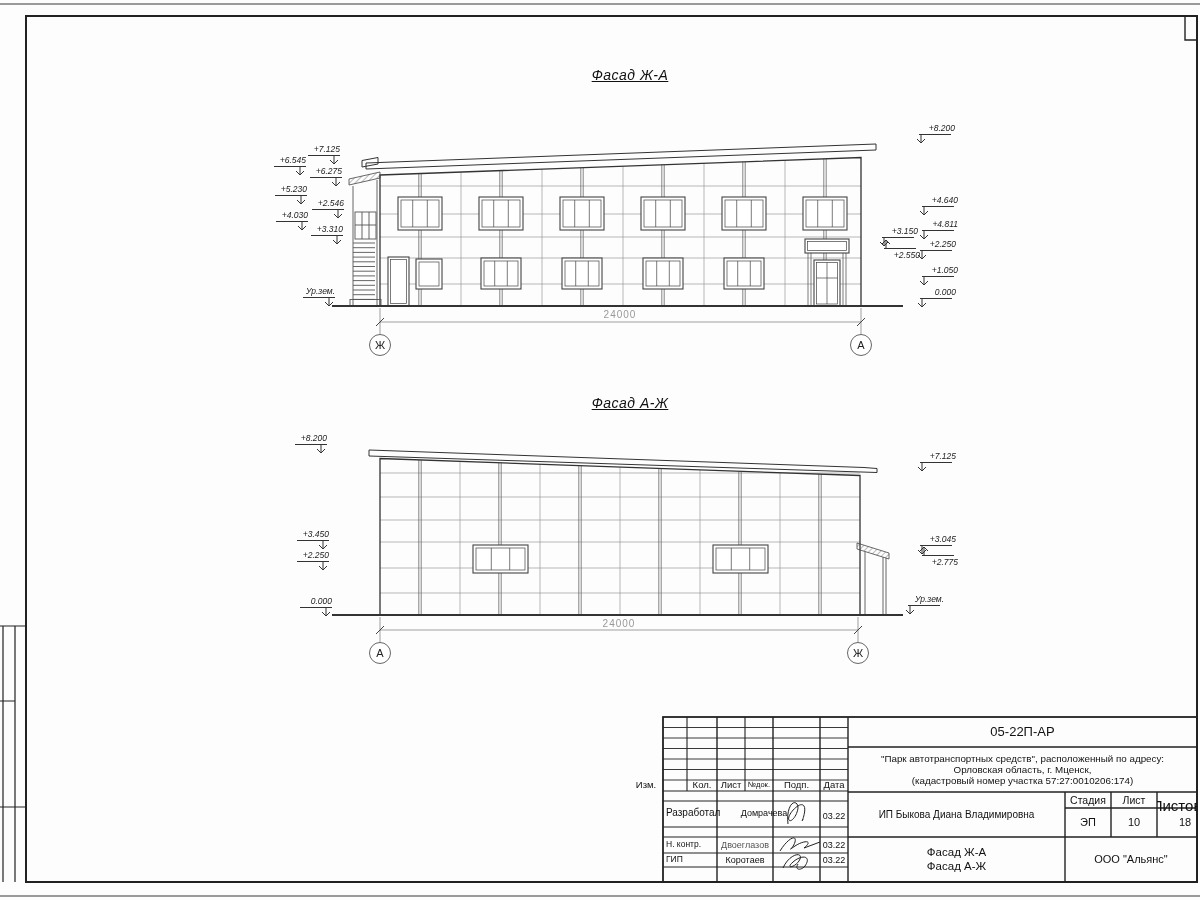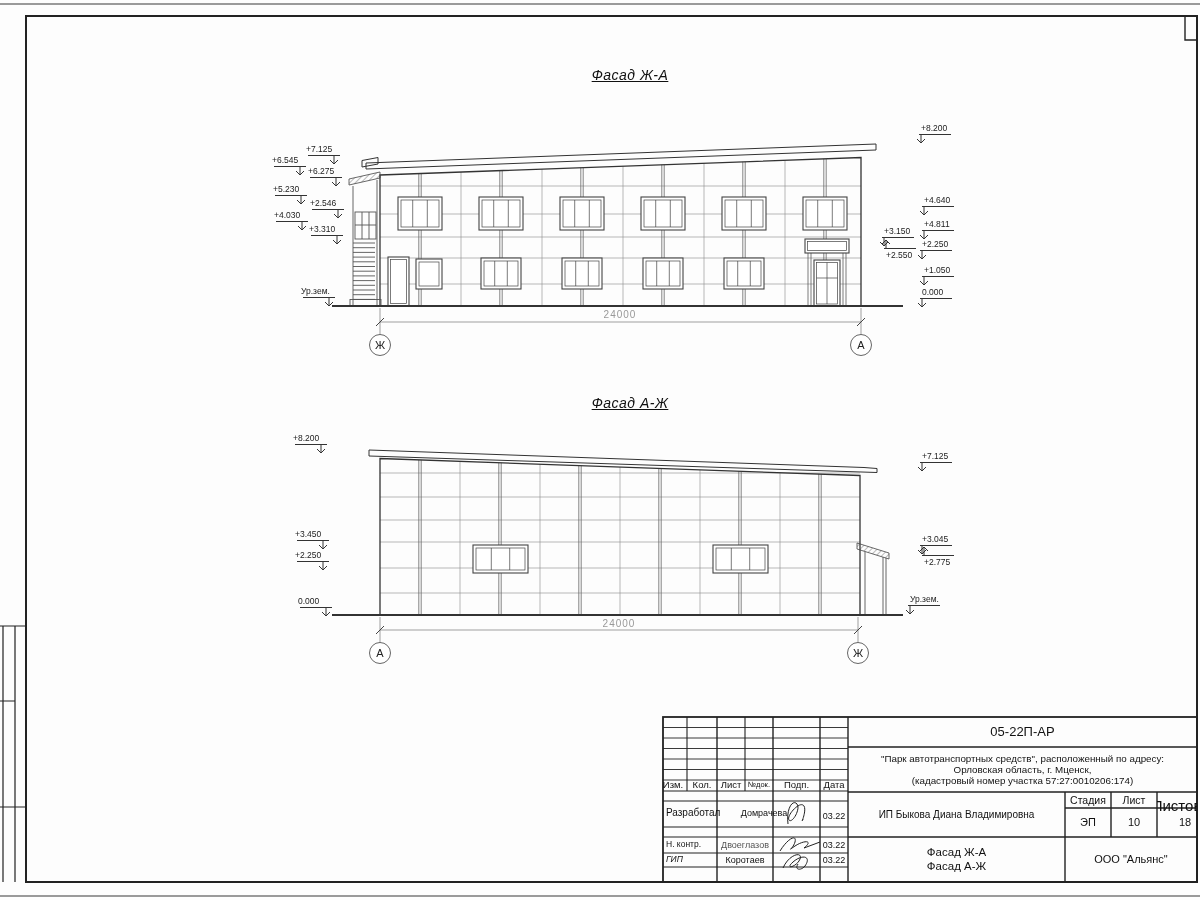--- a/index.html
+++ b/index.html
@@ -9,22 +9,22 @@
   }
   .abs{position:absolute;}
   .paper-edge{position:absolute;left:0;width:1200px;height:0;border-top:2px solid #9a9a9a;}
   .facade-title{
     position:absolute;width:200px;text-align:center;
     font-style:italic;font-size:14px;color:#111;
     text-decoration:underline;letter-spacing:0.5px;
   }
   
   .mark-label{
-    position:absolute;font-size:8.5px;color:#222;width:34px;text-align:left;
-    line-height:10px;white-space:nowrap;
+    position:absolute;font-size:8.5px;color:#222;width:34px;text-align:right;
+    line-height:10px;white-space:nowrap;font-style:italic;
   }
   .mark-shelf{position:absolute;height:0;border-top:1px solid #333;width:32px;}
   
   .tb{position:absolute;display:flex;align-items:center;justify-content:center;
       text-align:center;color:#111;line-height:1.15;}
   .tb.left{justify-content:flex-start;text-align:left;padding-left:3px;box-sizing:border-box;}
 </style>
 </head>
 <body>
 
@@ -348,36 +348,36 @@
     </svg>
     <div class="mark-shelf" style="left: 908px; top: 605px;"></div>
     <div class="mark-label" style="left: 910px; top: 594px;">Ур.зем.</div>
     <svg width="12" height="8" style="position: absolute; left: 904px; top: 605.5px;">
       <path d="M6,0 L6,8 M2,4 L6,8 M10,4 L6,8" stroke="#333" stroke-width="1" fill="none"></path>
     </svg>
   </div>
 
 <div>
 
-  <div class="tb" style="left:661px;top:780px;width:24px;height:11px;font-size:9.5px;">Изм.</div>
+  <div class="tb" style="left:634px;top:780px;width:24px;height:11px;font-size:9.5px;">Изм.</div>
   <div class="tb" style="left:687px;top:780px;width:30px;height:11px;font-size:9.5px;">Кол.</div>
   <div class="tb" style="left:717px;top:780px;width:28px;height:11px;font-size:9.5px;">Лист</div>
   <div class="tb" style="left:745px;top:780px;width:28px;height:11px;font-size:7.5px;">№док.</div>
   <div class="tb" style="left:773px;top:780px;width:47px;height:11px;font-size:9.5px;">Подп.</div>
   <div class="tb" style="left:820px;top:780px;width:28px;height:11px;font-size:9.5px;">Дата</div>
 
   <div class="tb left" style="left:663px;top:804px;width:54px;height:18px;font-size:10px;">Разработал</div>
   <div class="tb" style="left:717px;top:804px;width:56px;height:18px;font-size:9px;margin-left:19px;">Домрачева</div>
   <div class="tb" style="left:820px;top:809px;width:28px;height:14px;font-size:9px;">03.22</div>
 
   <div class="tb left" style="left:663px;top:838px;width:54px;height:14px;font-size:8.5px;">Н. контр.</div>
   <div class="tb" style="left:717px;top:838px;width:56px;height:14px;font-size:9px;color:#555;">Двоеглазов</div>
   <div class="tb" style="left:820px;top:838px;width:28px;height:14px;font-size:9px;">03.22</div>
 
-  <div class="tb left" style="left:663px;top:853px;width:54px;height:14px;font-size:8.5px;font-style:italic;">ГИП</div>
+  <div class="tb left" style="left:663px;top:853px;width:54px;height:14px;font-size:8.5px;">ГИП</div>
   <div class="tb" style="left:717px;top:853px;width:56px;height:14px;font-size:9px;">Коротаев</div>
   <div class="tb" style="left:820px;top:853px;width:28px;height:14px;font-size:9px;">03.22</div>
 
   <div class="tb" style="left:848px;top:717px;width:349px;height:30px;font-size:13px;">05-22П-АР</div>
 
   <div class="tb" style="left:850px;top:747px;width:345px;height:45px;font-size:9.8px;flex-direction:column;">
     <span>"Парк автотранспортных средств",  расположенный по адресу:</span>
     <span>Орловская область, г. Мценск,</span>
     <span>(кадастровый номер участка 57:27:0010206:174)</span>
   </div>

